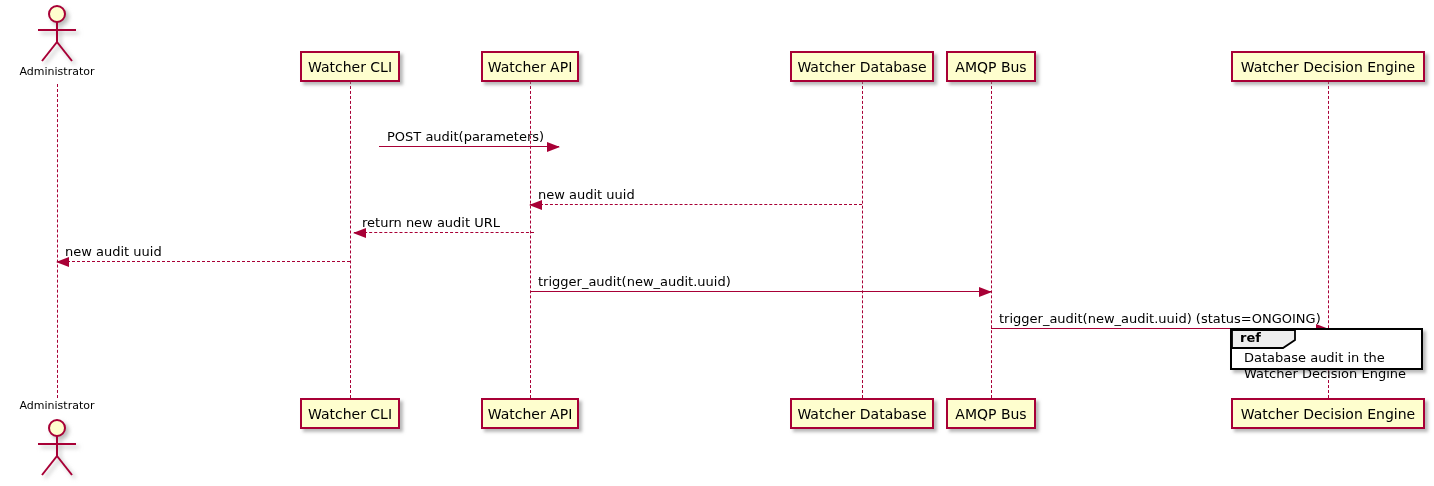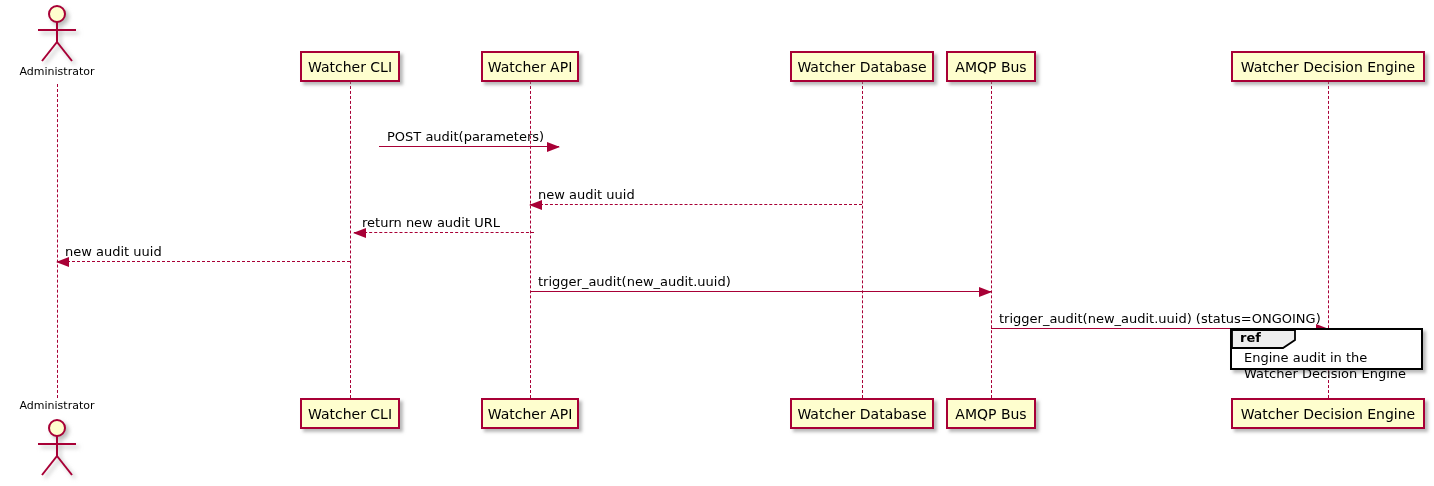--- a/index.html
+++ b/index.html
@@ -154,21 +154,21 @@
   </div>
 
   <div class="ref">
     <div class="hdr">
       <svg width="66" height="20" viewBox="0 0 66 20">
         <path d="M1,1 H64 V11 L52,19 H1 Z" fill="#EEEEEE" stroke="#000000" stroke-width="1.8"></path>
       </svg>
       <span class="kw">ref</span>
     </div>
     <div class="body">
-      <div>Engine audit in the</div>
+      <div>Database audit in the</div>
       <div>Watcher Decision Engine</div>
     </div>
   </div>
 
   <div class="actor-figure" style="left:31px; top:3px;">
     <svg width="52" height="62" viewBox="0 0 52 62">
       <circle cx="26" cy="11" r="8"></circle>
       <line x1="26" y1="19" x2="26" y2="39"></line>
       <line x1="7" y1="27" x2="45" y2="27"></line>
       <line x1="26" y1="39" x2="11" y2="58"></line>

